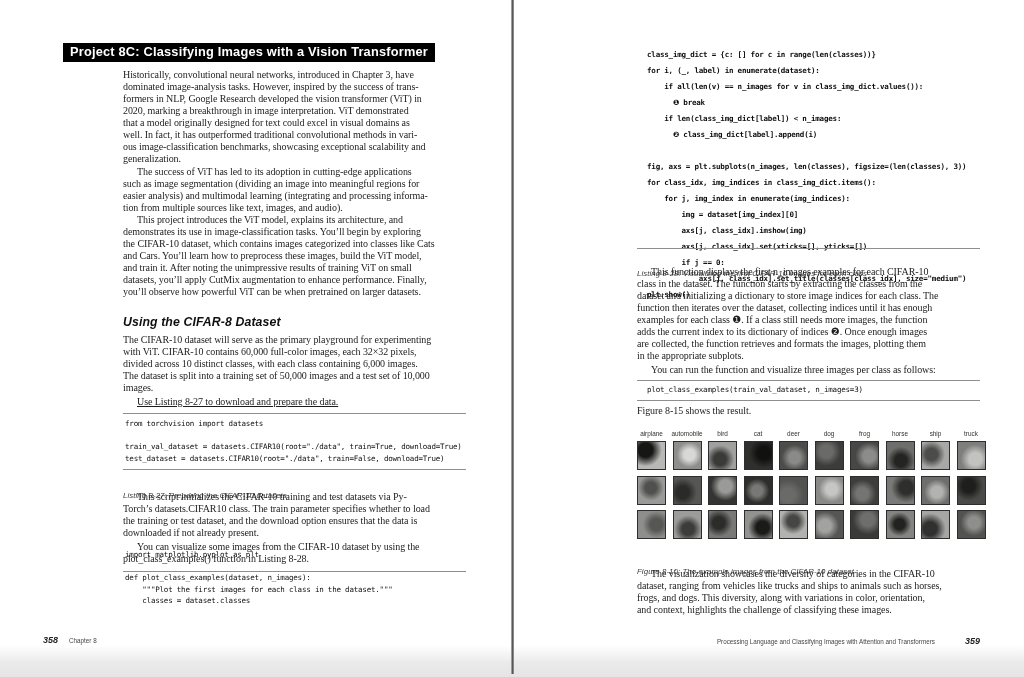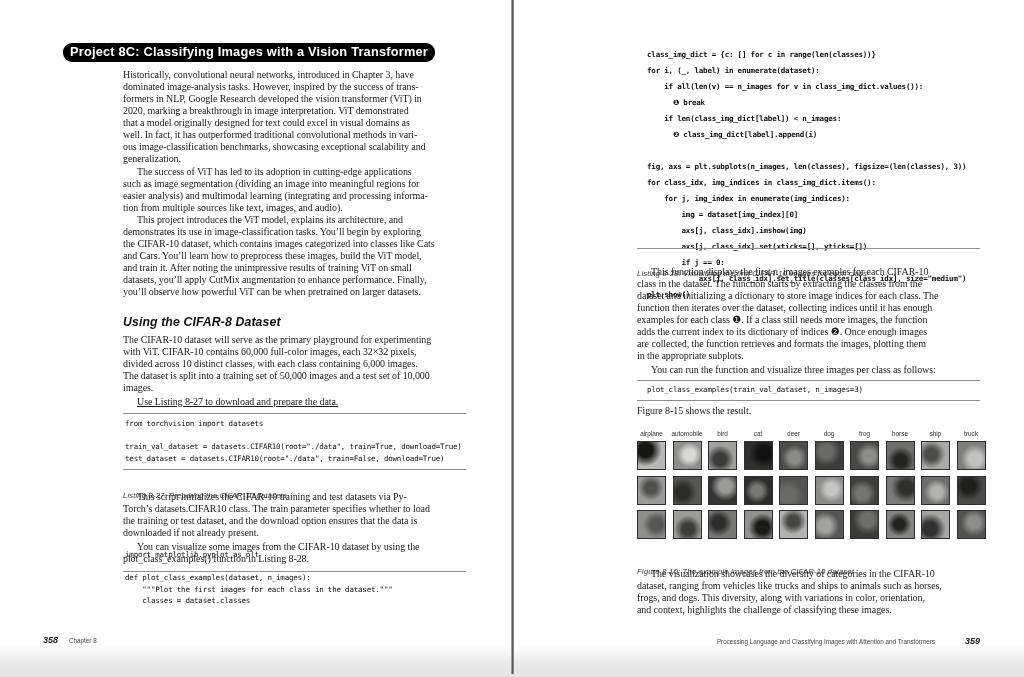--- a/index.html
+++ b/index.html
@@ -59,21 +59,21 @@
   .fig-grid{display:grid;grid-template-columns:repeat(10,29px);gap:5.5px 6.5px;}
   .fig-cell{width:29px;height:29px;border:1px solid #2e2e2e;box-sizing:border-box;}
 </style>
 </head>
 <body>
 
 <div class="abs bottom-band"></div>
 <div class="abs spine"></div>
 
 <div>
-  <div class="abs banner" style="left:63px;top:43px;border-radius:9px;">
+  <div class="abs banner" style="left:63px;top:43px;">
     <span>Project 8C: Classifying Images with a Vision Transformer</span>
   </div>
 
   <div class="abs body-text" style="left:123px;top:69px;">Historically, convolutional neural networks, introduced in Chapter 3, have
 dominated image-analysis tasks. However, inspired by the success of trans-
 formers in NLP, Google Research developed the vision transformer (ViT) in
 2020, marking a breakthrough in image interpretation. ViT demonstrated
 that a model originally designed for text could excel in visual domains as
 well. In fact, it has outperformed traditional convolutional methods in vari-
 ous image-classification benchmarks, showcasing exceptional scalability and

